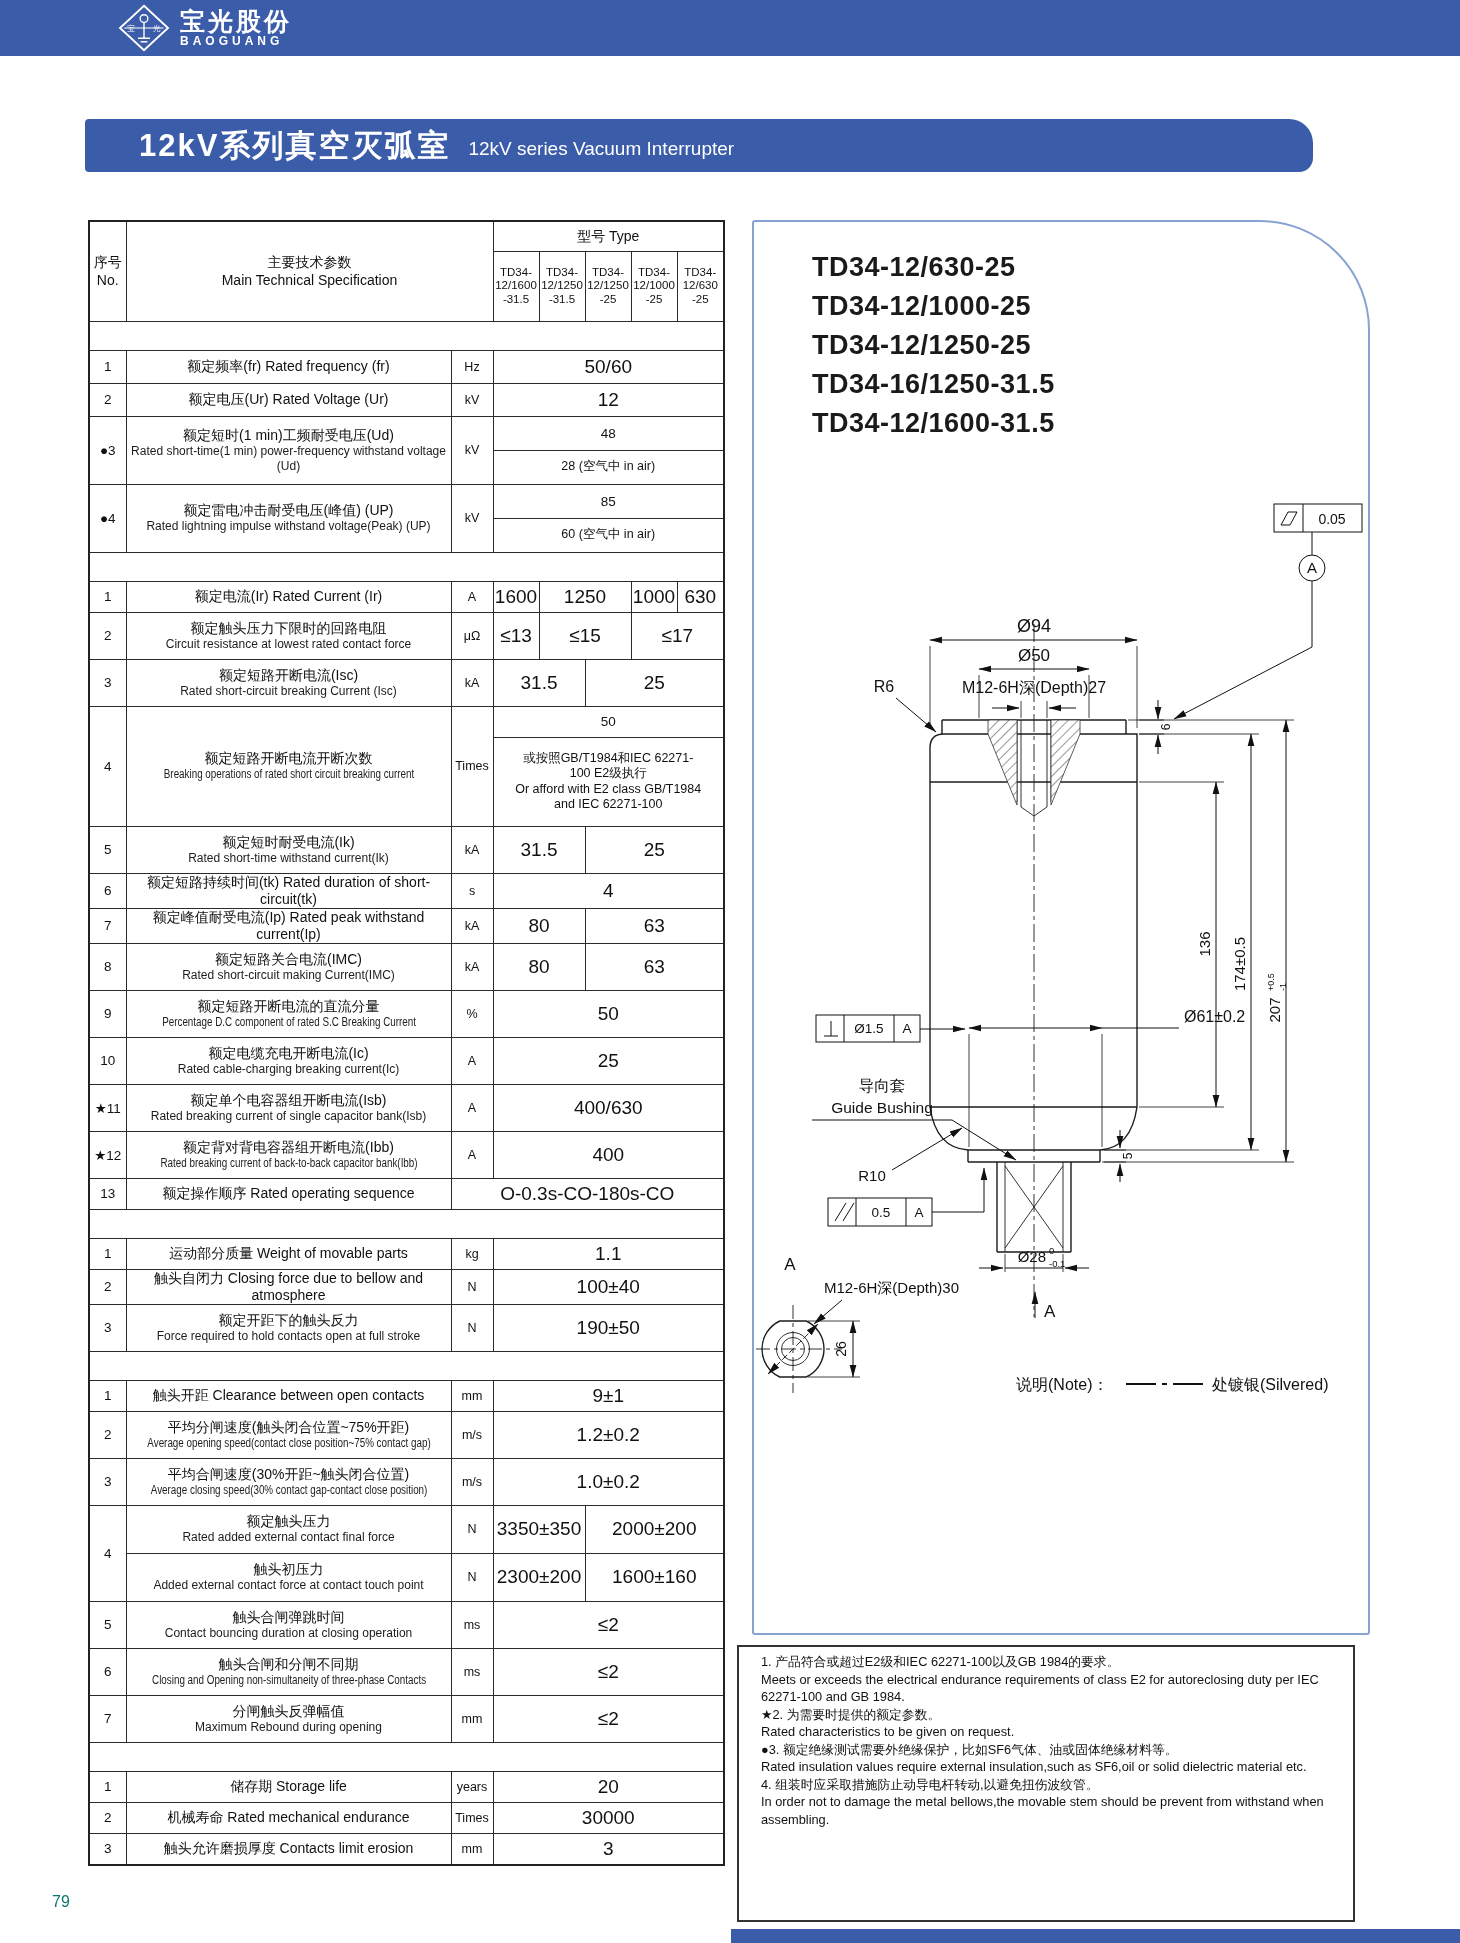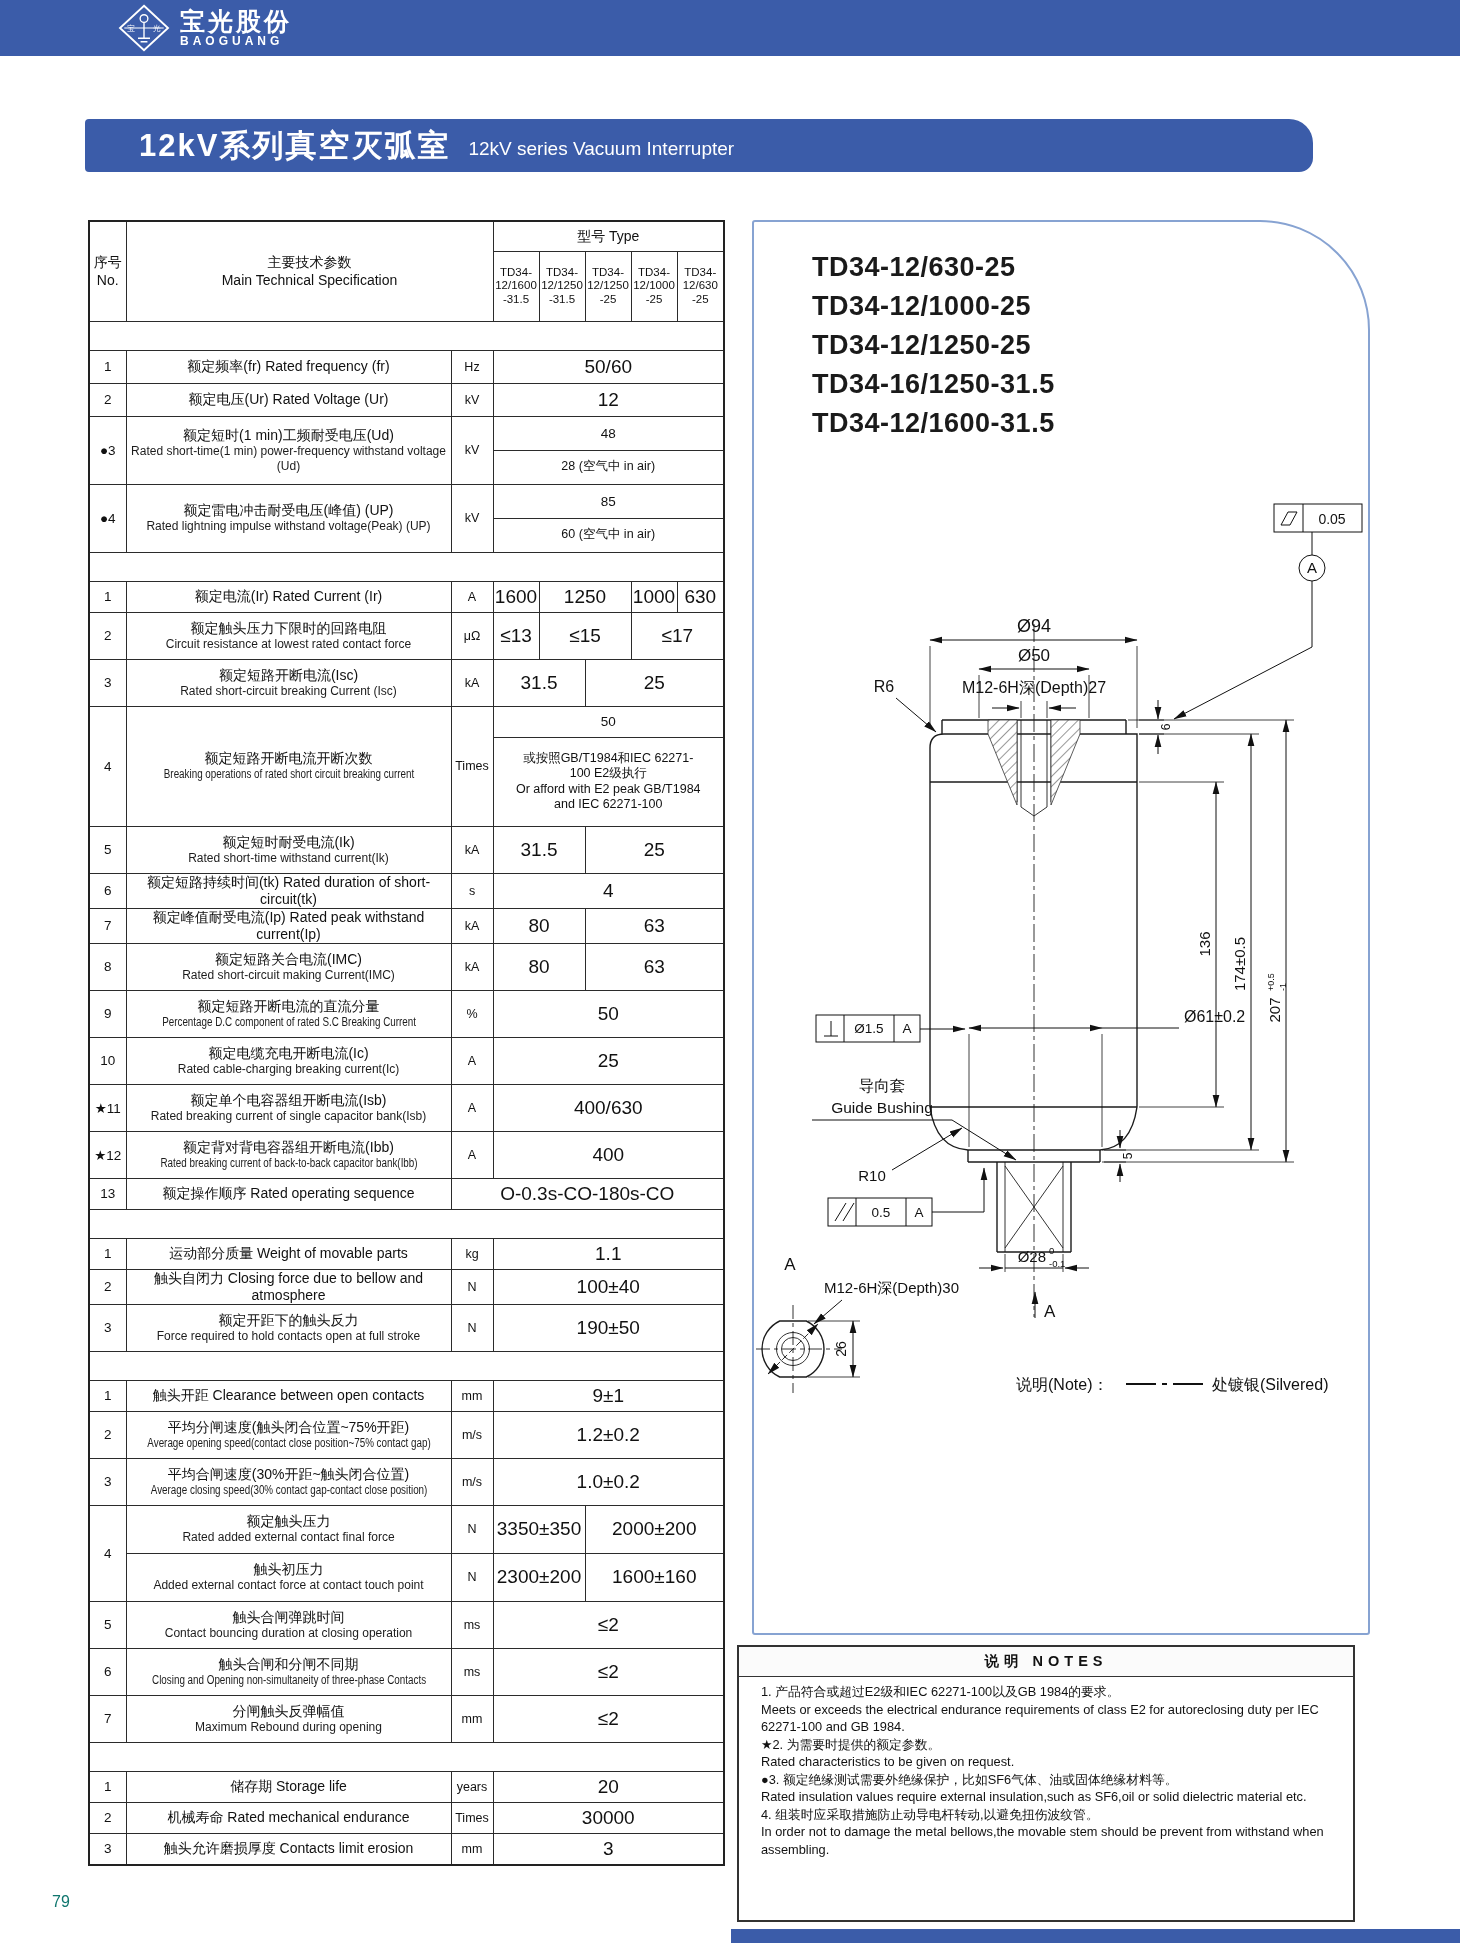--- a/index.html
+++ b/index.html
@@ -199,21 +199,21 @@
         <td class="name">
           <div class="cn">额定短路开断电流开断次数</div>
           <div class="en fit">Breaking operations of rated short circuit breaking current</div>
         </td>
         <td class="unit">Times</td>
               <td class="stk" colspan="5">
           <div class="stk-top" style="height:30px">50</div>
               <div class="stk-bot" style="height:88px">
             <div>或按照GB/T1984和IEC 62271-</div>
             <div>100 E2级执行</div>
-            <div>Or afford with E2 peak GB/T1984</div>
+            <div>Or afford with E2 class GB/T1984</div>
             <div>and IEC 62271-100</div>
           </div>
         </td>
       </tr>
       <tr style="height:47px">
         <td class="no">5</td>
         <td class="name">
           <div class="cn">额定短时耐受电流(Ik)</div>
           <div class="en">Rated short-time withstand current(Ik)</div>
         </td>
@@ -602,21 +602,20 @@
 
     <g>
       <text x="262" y="1168" font-size="16">说明(Note)：</text>
       <path d="M372,1162 H452" stroke="#111" stroke-width="2" stroke-dasharray="30 6 5 6" fill="none"></path>
       <text x="458" y="1168" font-size="16">处镀银(Silvered)</text>
     </g>
   </svg>
 </div>
 
 <div class="notes">
-  <div class="notes-title">说明  NOTES</div>
   <div class="notes-body">
       <div>1. 产品符合或超过E2级和IEC 62271-100以及GB 1984的要求。</div>
       <div>Meets or exceeds the electrical endurance requirements of class E2 for autoreclosing duty per IEC 62271-100 and GB 1984.</div>
       <div>★2. 为需要时提供的额定参数。</div>
       <div>Rated characteristics to be given on request.</div>
       <div>●3. 额定绝缘测试需要外绝缘保护，比如SF6气体、油或固体绝缘材料等。</div>
       <div>Rated insulation values require external insulation,such as SF6,oil or solid dielectric material etc.</div>
       <div>4. 组装时应采取措施防止动导电杆转动,以避免扭伤波纹管。</div>
       <div>In order not to damage the metal bellows,the movable stem should be prevent from withstand when assembling.</div>
     </div>

